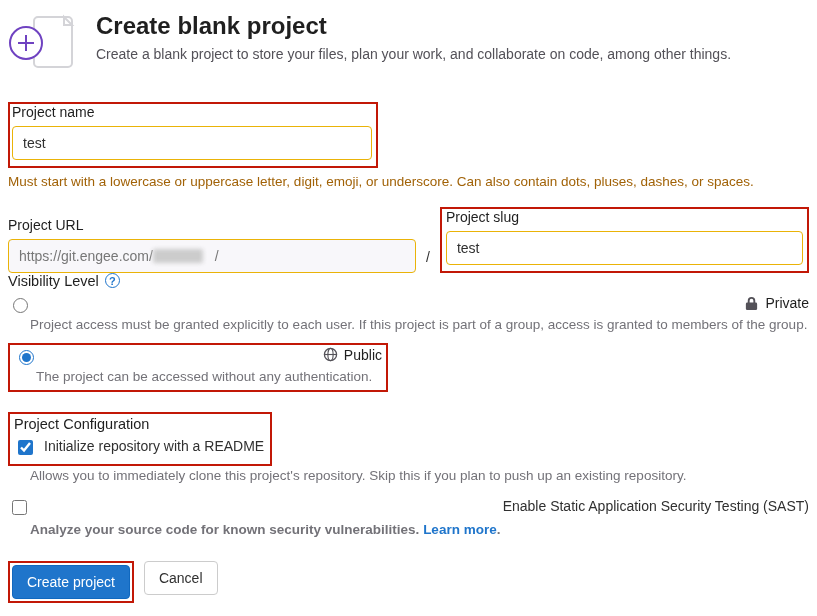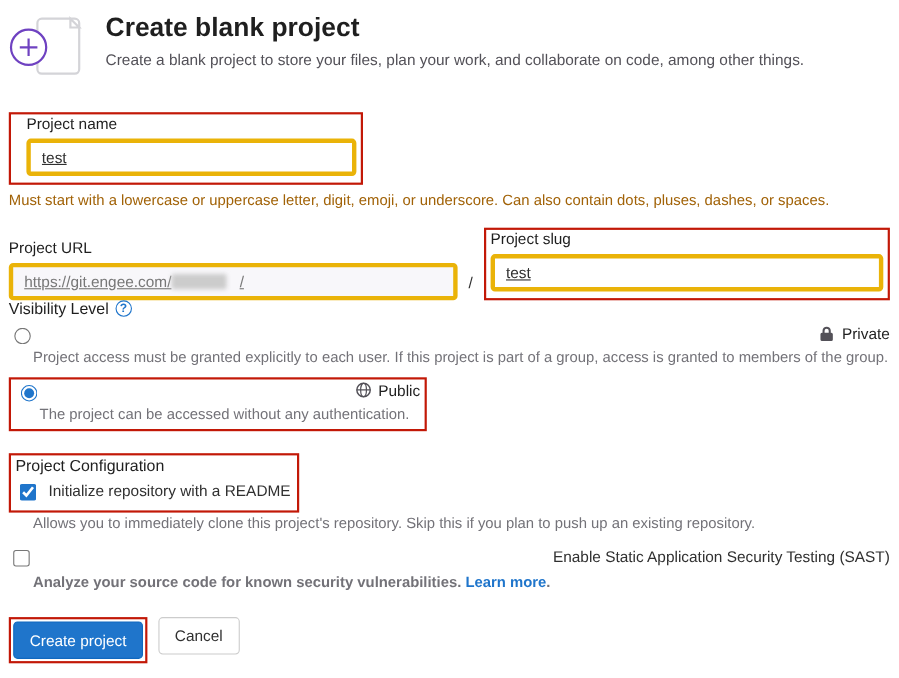--- a/index.html
+++ b/index.html
@@ -22,26 +22,25 @@
   }
   .icon-box svg { width: 72px; height: 62px; position:absolute; }
   h1 { font-size: 24px; font-weight: 600; margin: 0 0 6px 0; color: #1f1f1f; }
   .header-desc { color: #535158; font-size: 14px; margin: 0; }
   .field-block { margin-bottom: 10px; }
   .label { font-size: 14px; color: #1f1f1f; margin-bottom: 6px; display:block; }
   input[type=text], .fake-input {
     width: 100%;
     height: 34px;
     padding: 6px 10px;
-    border: 4px solid #eab308;
+    border: 1px solid #eab308;
     border-radius: 4px;
     background: #fff;
     font-size: 14px;
     color: #303030;
-    text-decoration: underline;
   }
   .fake-input { background: #f8f7fa; color: #777; display:flex; align-items:center; }
   .help { color: #a16207; font-size: 13.5px; margin-top: 6px; }
   .url-row { display:flex; align-items:flex-end; gap: 10px; margin-top: 18px; }
   .url-col { flex: 0 0 auto; }
   .slash { padding-bottom: 8px; color: #303030; }
   .section-title { font-size: 14.5px; color: #1f1f1f; margin-bottom: 6px; display:flex; gap:6px;}
   .radio-row, .check-row { display:flex; align-items:flex-start; gap:8px; margin-bottom: 2px; justify-content: space-between; }
   .radio-row input[type=radio] { margin-top: 3px; width:15px; height:15px; accent-color:#1f75cb; }
   .check-row input[type=checkbox] { margin-top: 2px; width:15px; height:15px; accent-color:#1f75cb; border-radius:3px; }
@@ -50,21 +49,21 @@
   .btn-row { display:flex; gap:10px; margin-top:22px; }
   .btn { height:34px; padding: 0 14px; border-radius:4px; font-size:14px; cursor:pointer; border:1px solid transparent; }
   .btn-primary { background:#1f75cb; color:#fff; border-color:#1068bf; }
   .btn-default { background:#fff; color:#303030; border-color:#ccc; }
   a.link { color:#1f75cb; text-decoration:none; }
   .qicon { width:15px; height:15px; border:1.5px solid #1f75cb; border-radius:50%; display:inline-flex; align-items:center; justify-content:center; color:#1f75cb; font-size:11px; font-weight:bold; }
   .globe, .lock { width:15px; height:15px; }
   .vis-block { margin-top: 4px; }
   .blur { filter: blur(2px); background:#ccc; display:inline-block; width:50px; height:14px; border-radius:2px; vertical-align:middle; }
   .hl-wrap { border:2px solid #c21807; }
-  .row-name .hl-wrap{ width:322px; padding:0 4px 6px 14px;}
+  .row-name .hl-wrap{ width:370px; padding:0 4px 6px 2px;}
   .row-slug .hl-wrap{ padding:0 4px 6px 4px; }
   .config-box { display:inline-block; }
 </style>
 </head>
 <body>
 
 <div class="header">
   <div class="icon-box">
     <svg viewBox="0 0 72 62">
       <rect x="26" y="4" width="38" height="50" rx="4" fill="none" stroke="#d4d4d8" stroke-width="2"></rect>

